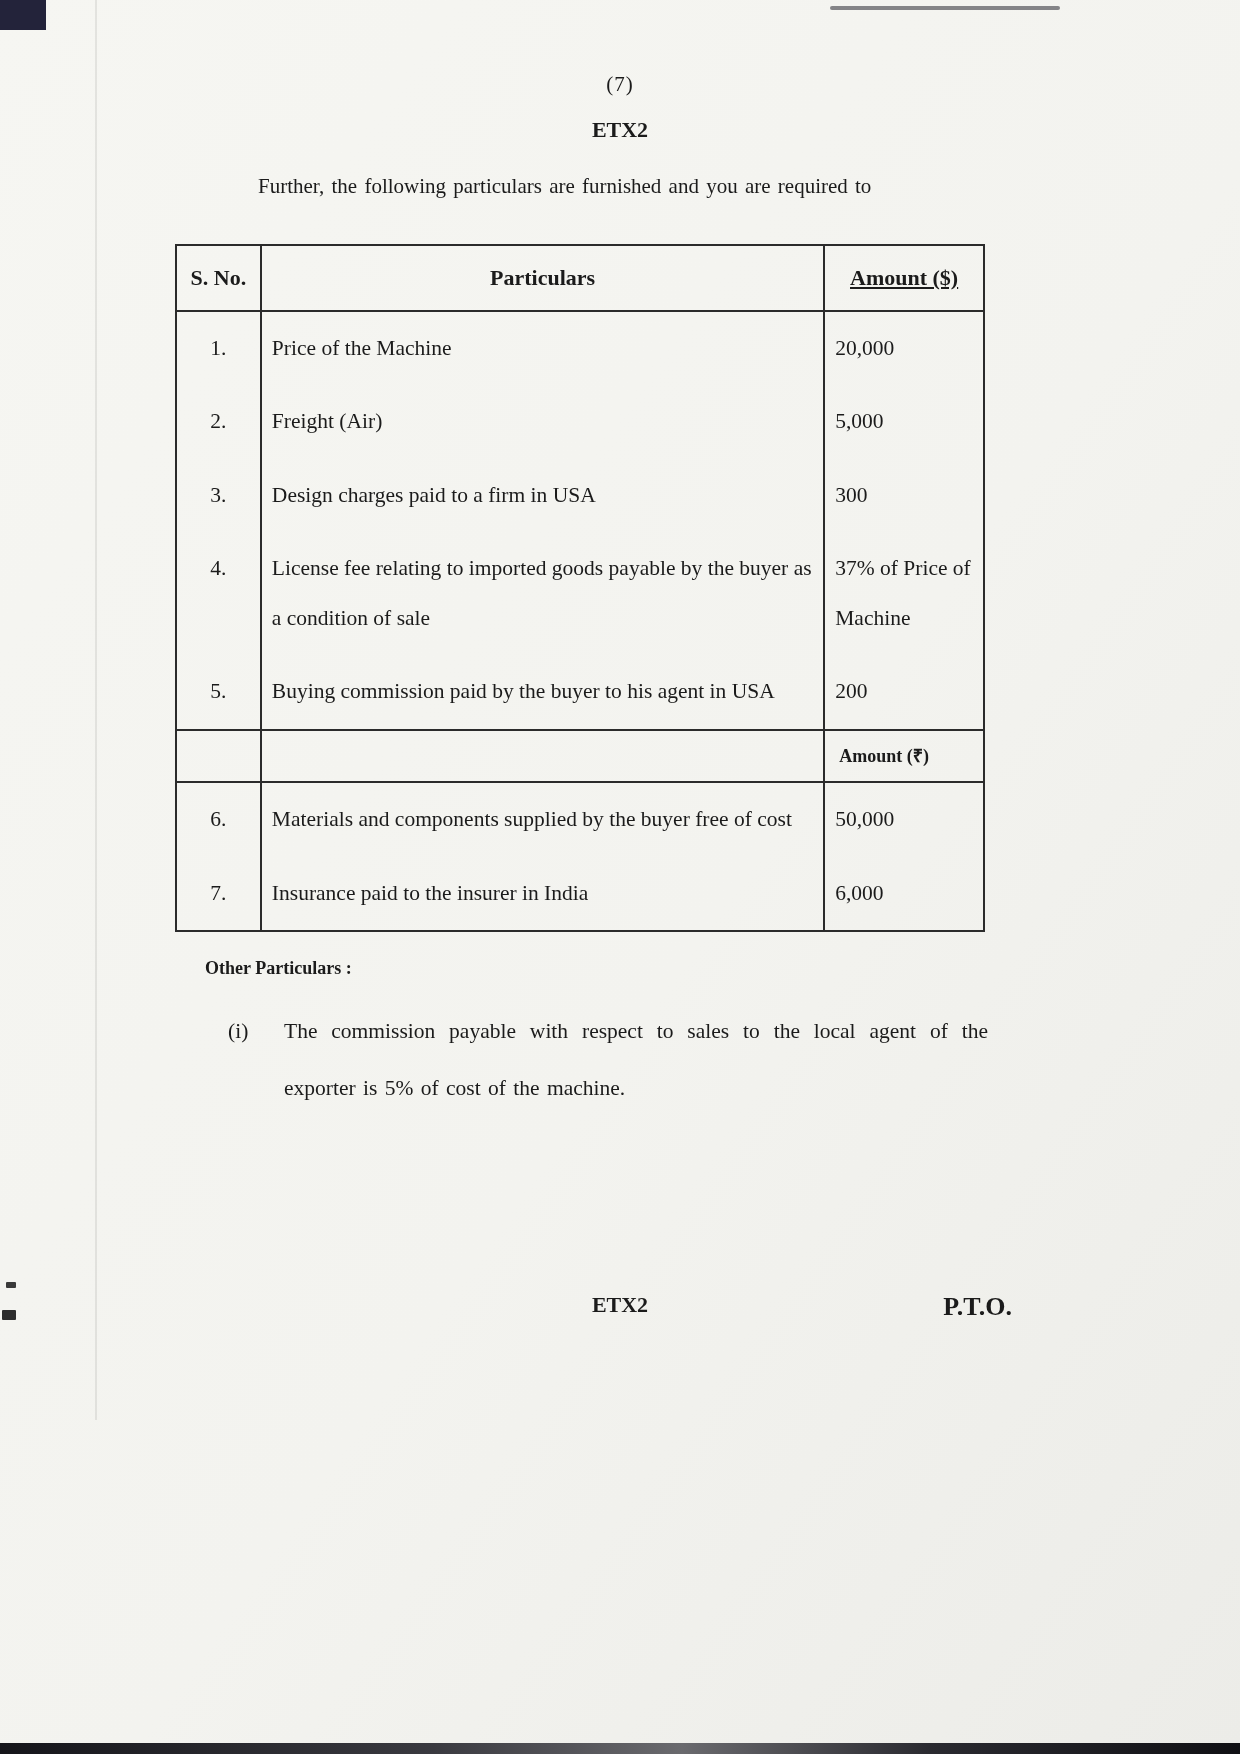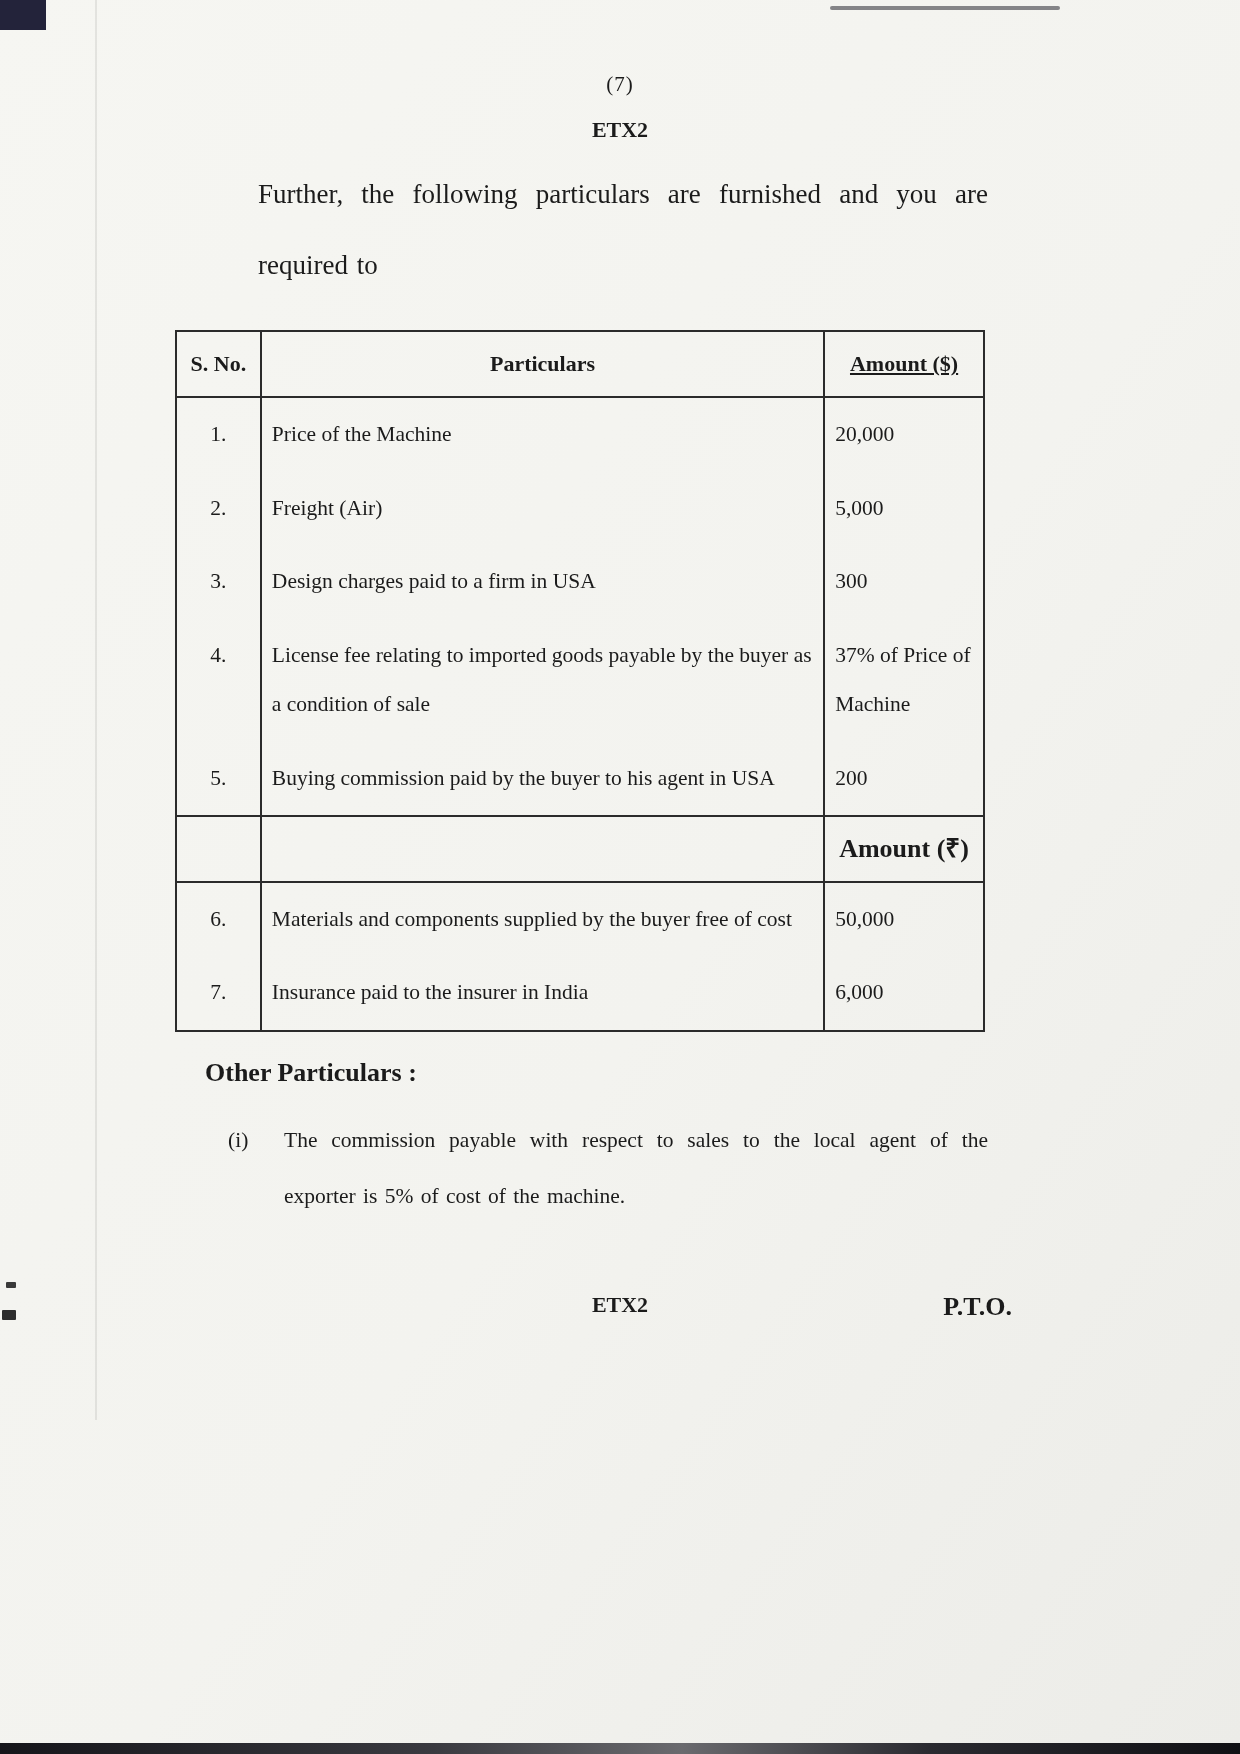--- a/index.html
+++ b/index.html
@@ -40,21 +40,21 @@
     position:absolute; left:0; bottom:0; width:1240px; height:11px;
     background:linear-gradient(90deg,#15151a 0%, #3a3a40 35%, #6a6a6e 55%, #2a2a30 75%, #101014 100%);
   }
 
   
   .content { position:relative; padding-top:72px; font-size:21px; }
   .page-number { text-align:center; letter-spacing:1px; }
   .doc-code { text-align:center; font-weight:bold; margin-top:20px; font-size:22px; }
   .intro {
     margin:16px 0 0 258px; width:730px;
-    line-height:2.62; text-align:justify; font-size:27px;
+    line-height:2.62; text-align:justify; font-size:21px;
     word-spacing:2px;
   }
 
   table.ptable {
     border-collapse:collapse;
     margin:30px 0 0 175px;
     width:810px;
     font-size:21.5px;
     border:2px solid #2b2b2b;
   }
@@ -80,26 +80,26 @@
   .td-part { padding-left:15px; padding-right:18px; }
   .td-amt-num { text-align:left; padding-right:15px; }
   .td-amt-text { padding-left:8px; padding-right:4px; }
 
   tr.row-inr-header td {
     border-top:2px solid #2b2b2b;
     border-bottom:2px solid #2b2b2b;
     padding-top:11px; padding-bottom:11px; line-height:1.6;
   }
   tr.row-inr-header .inr-label {
-    font-weight:bold; text-align:left; padding-left:14px; font-size:26px;
+    font-weight:bold; text-align:left; padding-left:14px; font-size:18px;
   }
 
   .other-particulars {
     margin:26px 0 0 205px;
-    font-weight:bold; font-size:26px;
+    font-weight:bold; font-size:18px;
   }
   .note {
     display:flex;
     margin:24px 0 0 228px;
     width:760px;
     line-height:2.62;
     font-size:21.5px;
   }
   .note-marker { width:56px; flex:0 0 56px; }
   .note-text { flex:1; text-align:justify; word-spacing:2px; }

